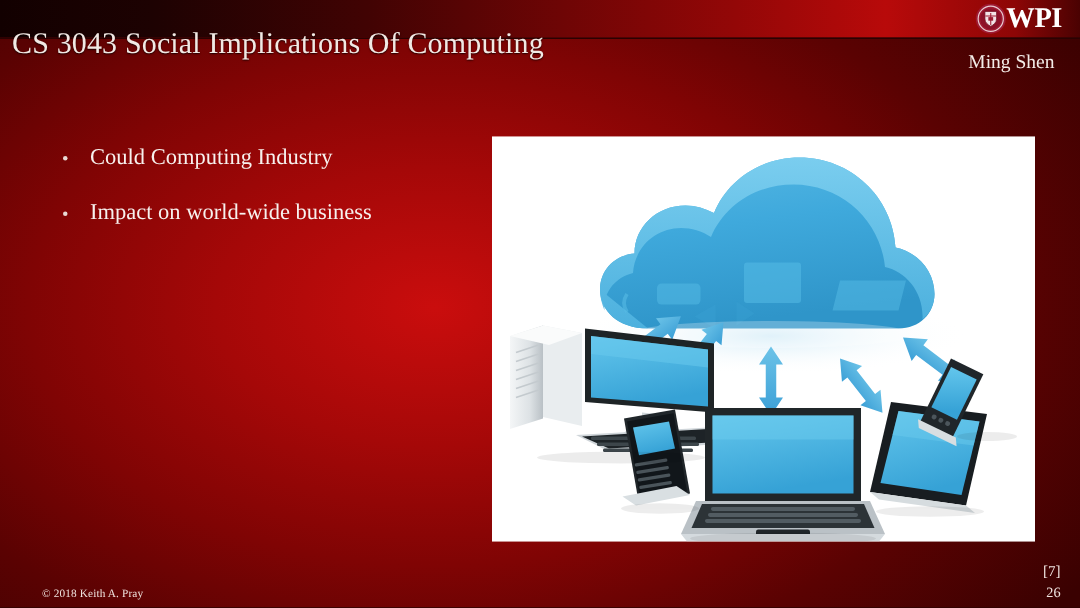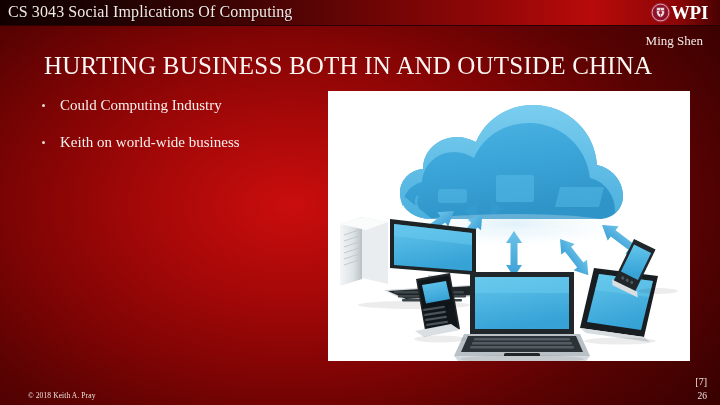--- a/index.html
+++ b/index.html
@@ -23,22 +23,22 @@
     left: 0; top: 0;
     width: 720px;
     height: 26px;
     background-image: linear-gradient(to right, #120000 0%, #1d0202 14%, #410303 34%, #6e0505 52%, #930707 68%, #b80a0a 82%, #8d0606 94%, #4a0202 100%);
     border-bottom: 1px solid #2a0202;
     box-sizing: border-box;
   }
   #header-title {
     position: absolute;
     left: 8px;
-    top: 3px;
-    font-size: 16px;
+    top: 18px;
+    font-size: 20px;
     color: #f2e9e4;
     letter-spacing: 0.1px;
     white-space: nowrap;
     text-shadow: 0 1px 1px rgba(0,0,0,.75);
   }
   
   #wpi-logo {
     position: absolute;
     right: 12px;
     top: 2px;
@@ -157,30 +157,29 @@
         <path d="M10.5 6.6 v8.1" stroke="#9e1b32" stroke-width="0.7"></path>
         <path d="M6.9 8.6 h7.2" stroke="#9e1b32" stroke-width="0.7"></path>
         <rect x="8.9" y="9.4" width="3.2" height="2.4" fill="#9e1b32"></rect>
       </svg>
     </span>
     <span id="wpi-word">WPI</span>
   </div>
 
   <div id="presenter">Ming Shen</div>
 
-  <div id="slide-title">HURTING BUSINESS BOTH IN AND OUTSIDE CHINA</div>
 
   <ul id="bullets">
     <li>
       <span class="bullet-dot"></span>
       <span>Could Computing Industry</span>
     </li>
     <li>
       <span class="bullet-dot"></span>
-      <span>Keith on world-wide business</span>
+      <span>Impact on world-wide business</span>
     </li>
   </ul>
 
   <div id="picture">
     <svg id="cloud-svg" width="362" height="270" viewBox="0 0 362 270" aria-hidden="true">
       <defs>
         <linearGradient id="cloudGrad" x1="0" y1="0" x2="0.25" y2="1">
           <stop offset="0%" stop-color="#57b9e4"></stop>
           <stop offset="45%" stop-color="#3fa9dc"></stop>
           <stop offset="100%" stop-color="#2f95c9"></stop>

